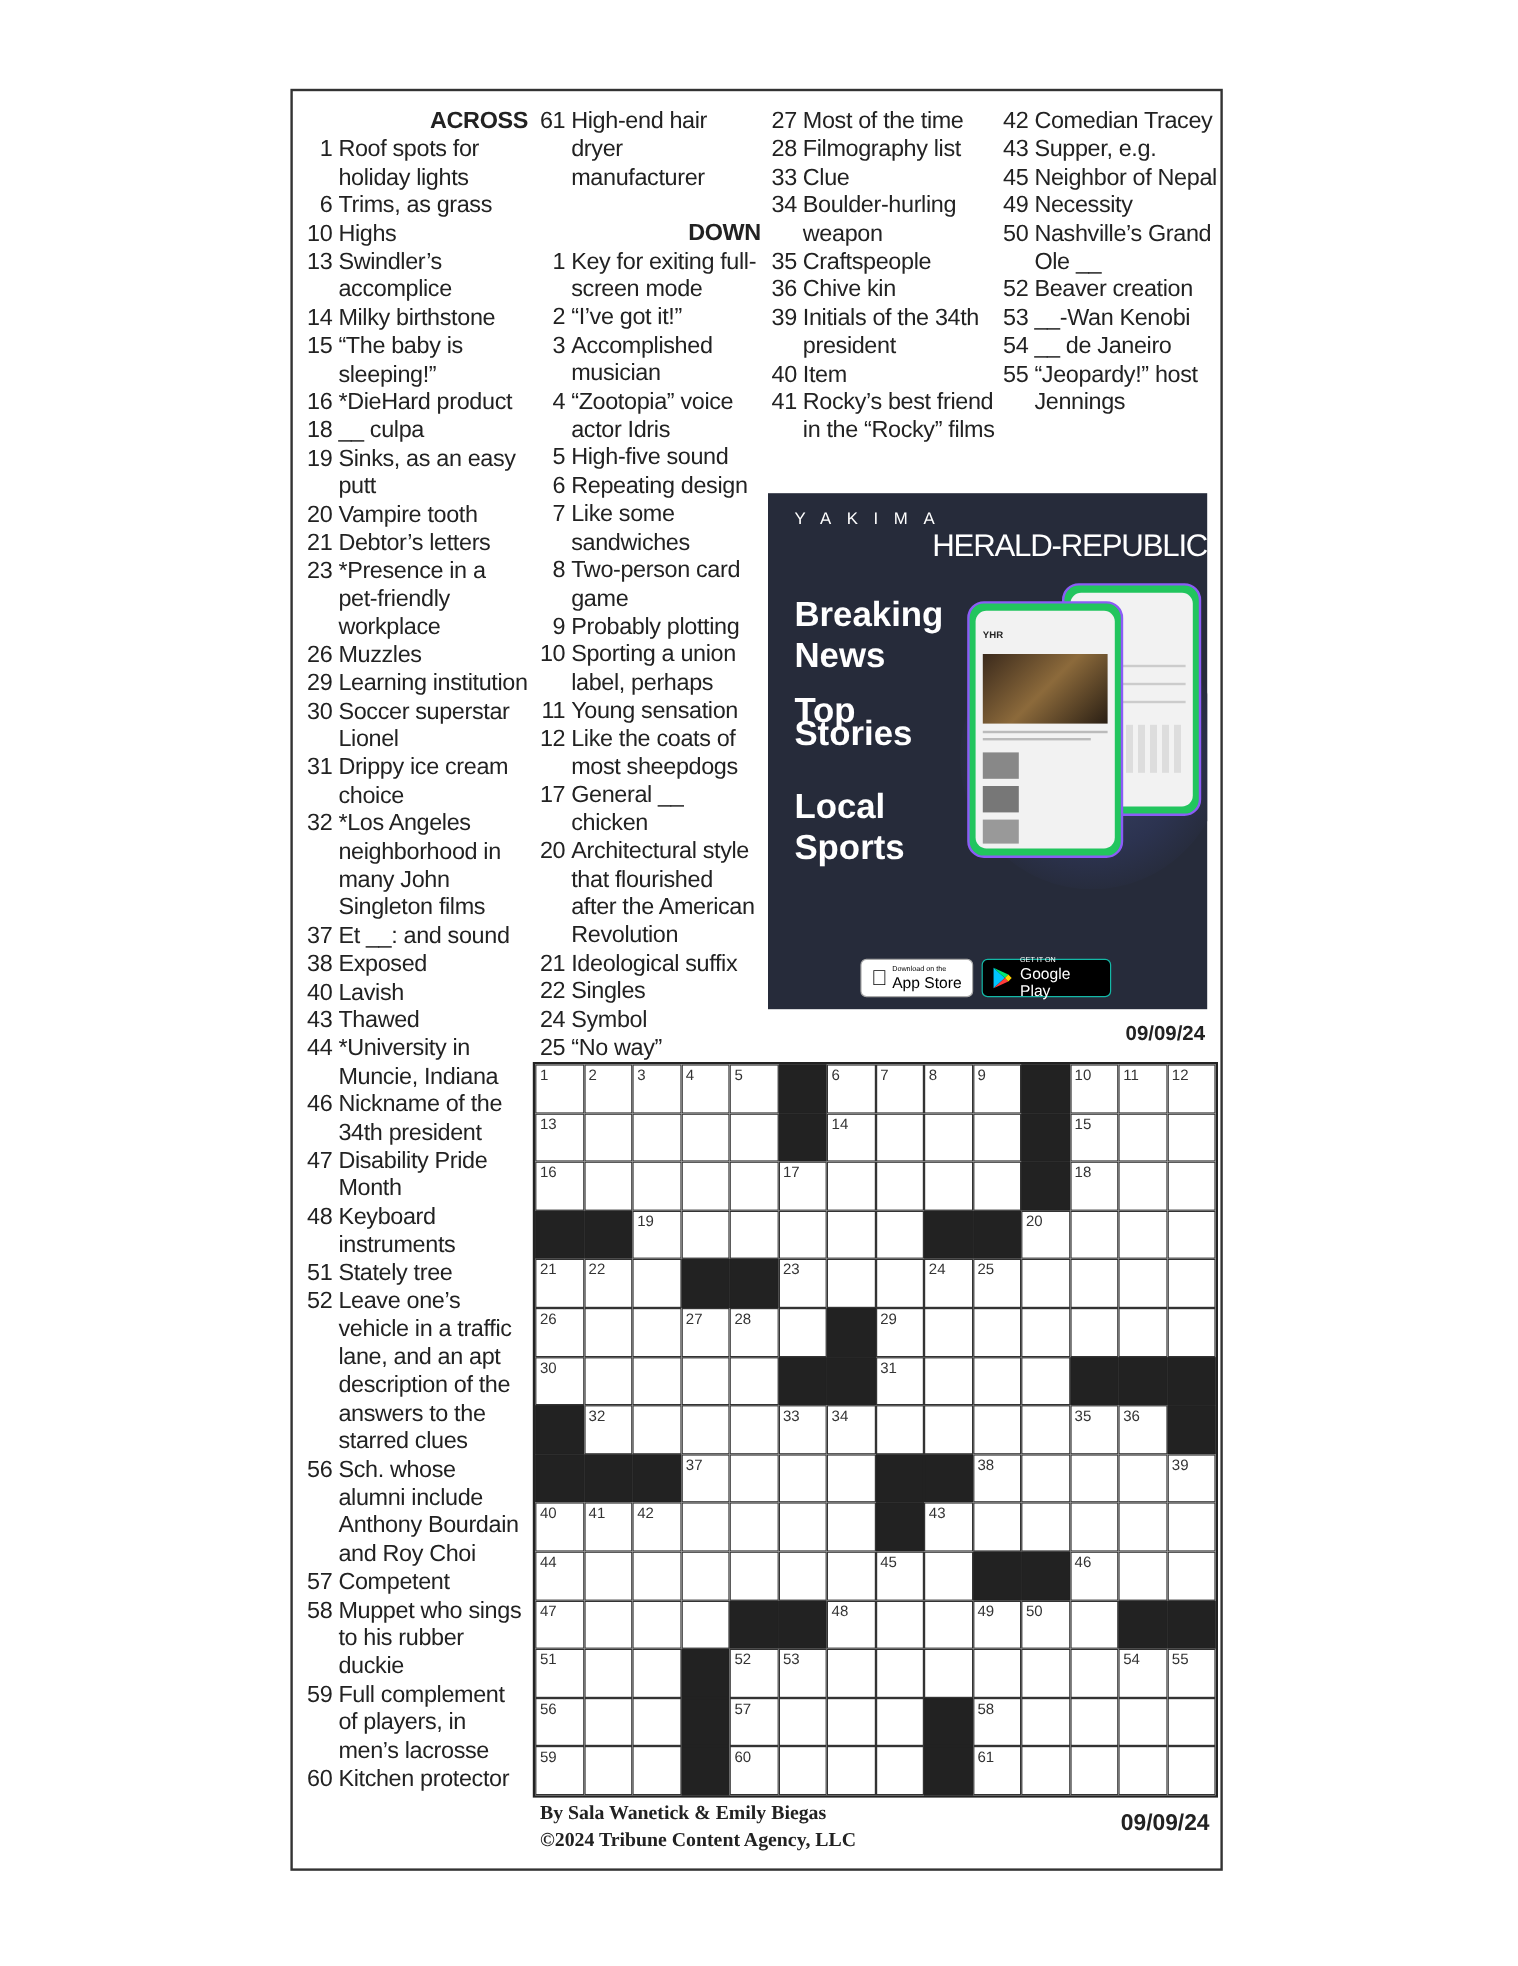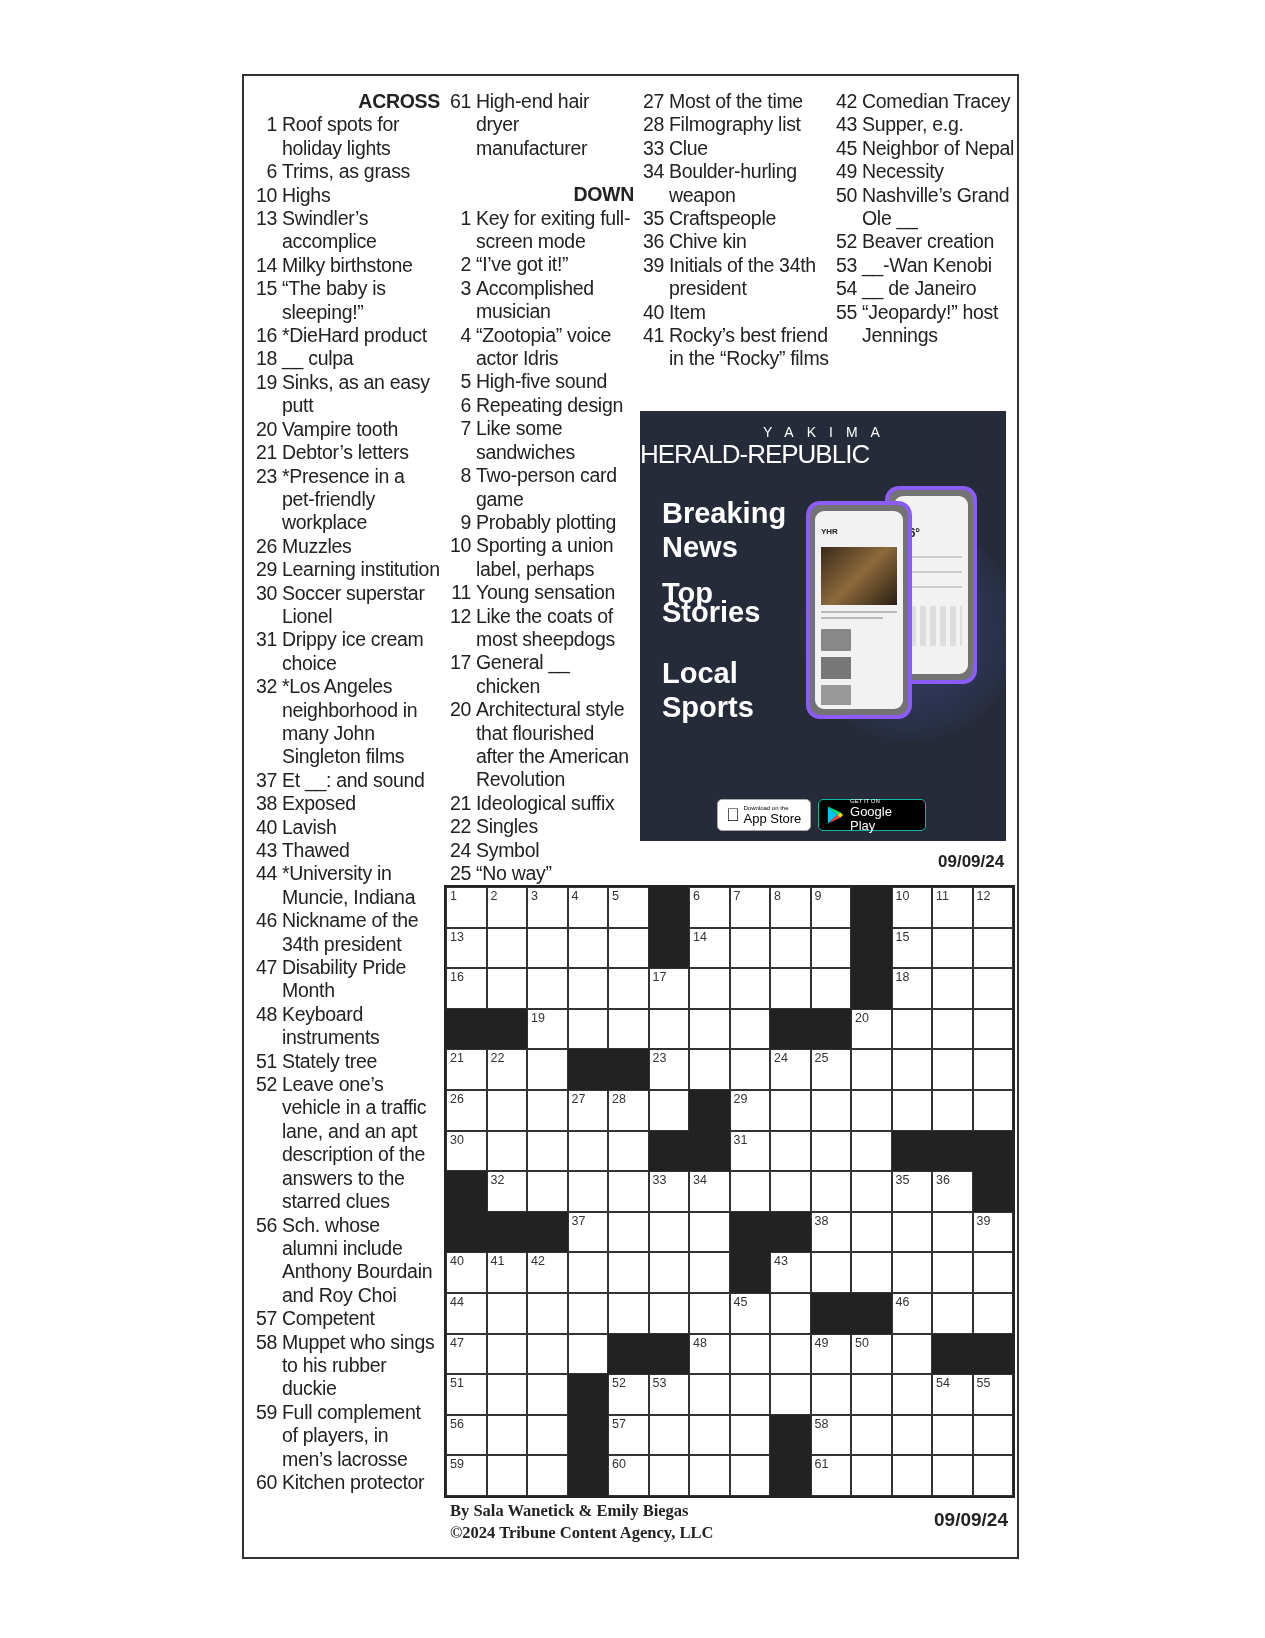--- a/index.html
+++ b/index.html
@@ -14,27 +14,27 @@
   .col4 { left:830px; top:90px; width:190px; }
   .hdr { font-weight:bold; text-align:right; font-size:19.5px; padding-left:24px; }
   .clue { display:flex; }
   .clue .num { width:27px; text-align:right; flex:0 0 27px; padding-right:5px; }
   .clue .txt { flex:1; }
   .gap { height:23px; }
   .ad { position:absolute; left:640px; top:411px; width:366px; height:430px;
         background:#262b3a; color:#fff; overflow:hidden; }
   .ad .glow { position:absolute; left:160px; top:110px; width:220px; height:220px; border-radius:50%;
               background:radial-gradient(circle, #3a4466 0%, #2c3350 50%, #262b3a 75%); }
-  .ad .yakima { position:absolute; top:13px; left:0; width:100%; text-align:center;
-                font-size:14px; letter-spacing:13px; padding-left:10px; box-sizing:border-box; }
-  .ad .brand { position:absolute; top:28px; left:0; width:100%; text-align:left;
+  .ad .yakima { position:absolute; top:13px; left:0; width:100%; text-align:left;
+                font-size:14px; letter-spacing:13px; padding-left:22px; box-sizing:border-box; }
+  .ad .brand { position:absolute; top:28px; left:0; width:100%; text-align:right;
                font-size:26px; letter-spacing:-1px; }
   .ad .line { position:absolute; left:22px; font-weight:bold; font-size:29px; line-height:34px; }
   .ad .cta { position:absolute; left:0; top:336px; width:100%; text-align:center; font-weight:bold; font-size:24px; }
-  .phone { position:absolute; border-radius:14px; background:#737373; border:4px solid #8b5cf6; }
+  .phone { position:absolute; border-radius:14px; background:#22c55e; border:2px solid #8b5cf6;padding-left:28px; }
   .phone .screen { position:absolute; left:5px; top:6px; right:5px; bottom:6px; background:#f2f2f2; border-radius:9px; overflow:hidden; }
   .store { position:absolute; top:388px; height:32px; border-radius:5px; display:flex; align-items:center;
            padding:0 8px; box-sizing:border-box; }
   .store.apple { left:77px; width:94px; background:#fff; color:#000; border:1px solid #aaa; }
   .store.google { left:178px; width:108px; background:#000; color:#fff; border:1px solid #14b8a6; }
   .store .small { font-size:6px; line-height:7px; }
   .store .big { font-size:13px; line-height:14px; }
   .date-top { position:absolute; left:938px; top:852px; font-size:17px; font-weight:bold; }
   .grid { position:absolute; left:444px; top:885px; border:2px solid #222;
           display:grid; grid-template-columns:repeat(14, 40.5px); grid-template-rows:repeat(15, 40.6px); }

